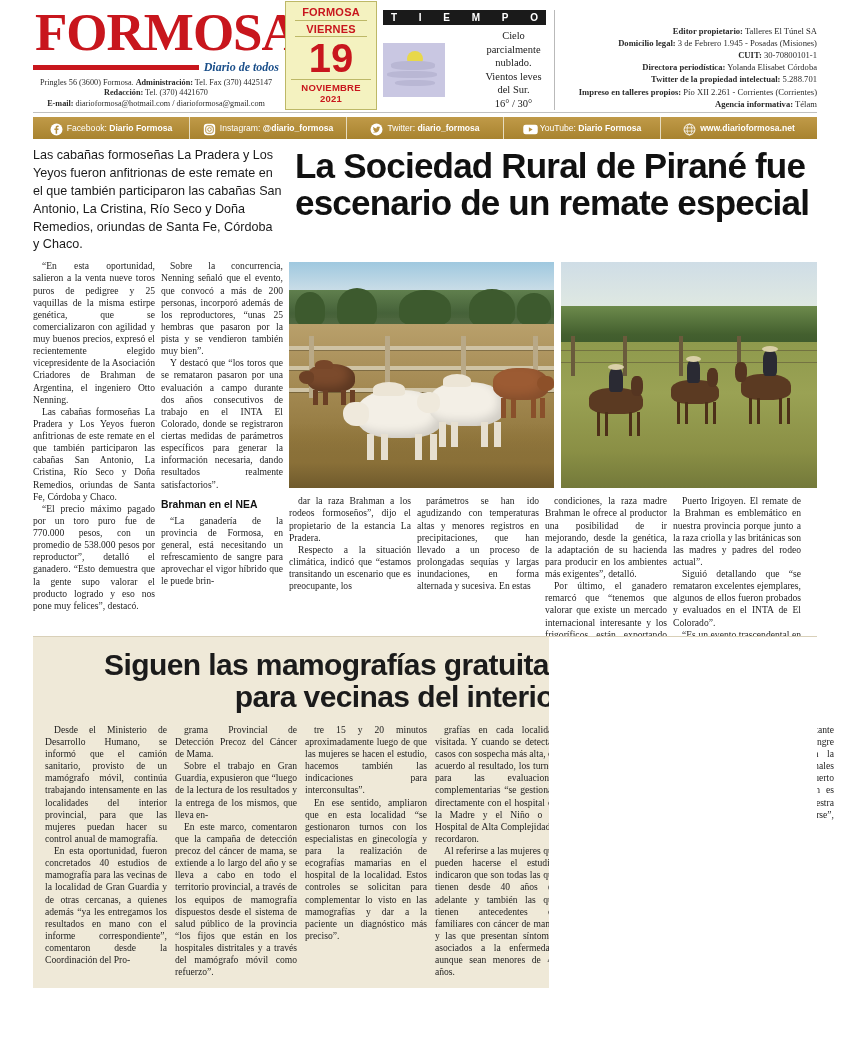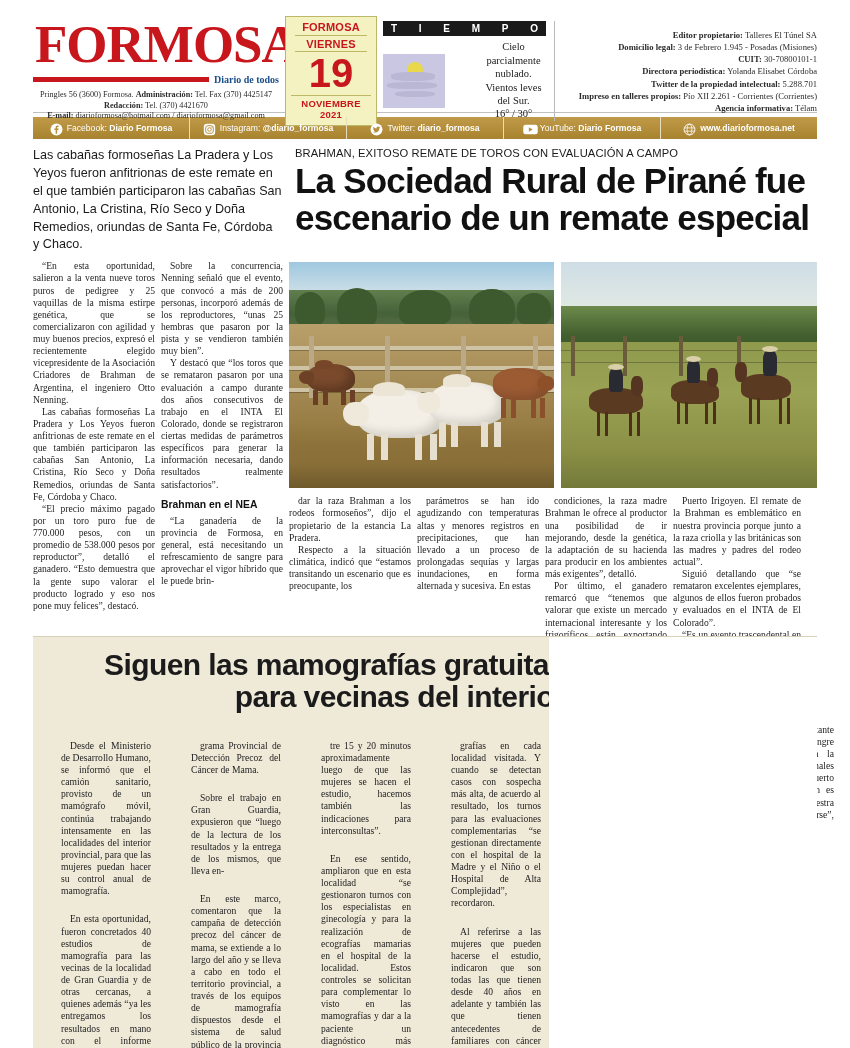--- a/index.html
+++ b/index.html
@@ -19,21 +19,21 @@
     width: 850px;
     height: 1048px;
     background: #ffffff;
     box-sizing: border-box;
     padding: 0 33px;
   }
 
   
   .masthead {
     display: flex;
-    align-items: center;
+    align-items: flex-end;
     padding-top: 32px;
     height: 110px;
     box-sizing: border-box;
   }
   .mast-left {
     width: 252px;
     flex: 0 0 252px;
     padding-right: 6px;
     box-sizing: border-box;
   }
@@ -57,24 +57,25 @@
   .logo-rule {
     flex: 1 1 auto;
     height: 5px;
     background: #c8161d;
     margin-bottom: 3px;
     margin-right: 5px;
   }
   .logo-tag {
     font-family: "Liberation Serif", serif;
     font-weight: bold;
-    font-size: 10px;
+    font-size: 12px;
     color: #1b4f8a;
     line-height: 1;
     white-space: nowrap;
+    font-style: italic;
   }
   .mast-contact {
     margin-top: 5px;
     font-size: 8.2px;
     line-height: 1.32;
     text-align: center;
     color: #2b2b2b;
   }
   .mast-contact b { font-weight: bold; }
 
@@ -374,21 +375,21 @@
   .bc {
     flex: 0 0 130px;
     width: 130px;
     padding-right: 8px;
     box-sizing: border-box;
     font-size: 9.6px;
     line-height: 1.265;
     text-align: justify;
     color: #1d1d1d;
   }
-  .bc p { margin:16px; text-indent: 9px; }
+  .bc p { margin:0; text-indent: 9px; }
   .bc-div {
     flex: 0 0 1px;
     width: 1px;
     background: #cfc6ab;
     margin-right: 8px;
   }
   .bc-right {
     flex: 0 0 130px;
     width: 130px;
     padding-right: 8px;
@@ -526,21 +527,20 @@
       </span>
       <span class="social-label"><span></span><b>www.diarioformosa.net</b></span>
     </div>
   </div>
 
   <div class="top-wrap">
     <div class="lead-col">
       <div class="lead-text">Las cabañas formoseñas La Pradera y Los Yeyos fueron anfitrionas de este remate en el que también participaron las cabañas San Antonio, La Cristina, Río Seco y Doña Remedios, oriundas de Santa Fe, Córdoba y Chaco.</div>
     </div>
     <div class="head-col">
-      <div class="kicker">BRAHMAN, EXITOSO REMATE DE TOROS CON EVALUACIÓN A CAMPO</div>
       <h1 class="headline">La Sociedad Rural de Pirané fue escenario de un remate especial</h1>
     </div>
   </div>
 
   <div class="cols-row">
 
     <div class="col c1">
       <p>“En esta oportunidad, salieron a la venta nueve toros puros de pedigree y 25 vaquillas de la misma estirpe genética, que se comercializaron con agilidad y muy buenos precios, expresó el recientemente elegido vicepresidente de la Asociación Criadores de Brahman de Argentina, el ingeniero Otto Nenning.</p>
       <p>Las cabañas formoseñas La Pradera y Los Yeyos fueron anfitrionas de este remate en el que también participaron las cabañas San Antonio, La Cristina, Río Seco y Doña Remedios, oriundas de Santa Fe, Córdoba y Chaco.</p>
       <p>“El precio máximo pagado por un toro puro fue de 770.000 pesos, con un promedio de 538.000 pesos por reproductor”, detalló el ganadero. “Esto demuestra que la gente supo valorar el producto logrado y eso nos pone muy felices”, destacó.</p>

